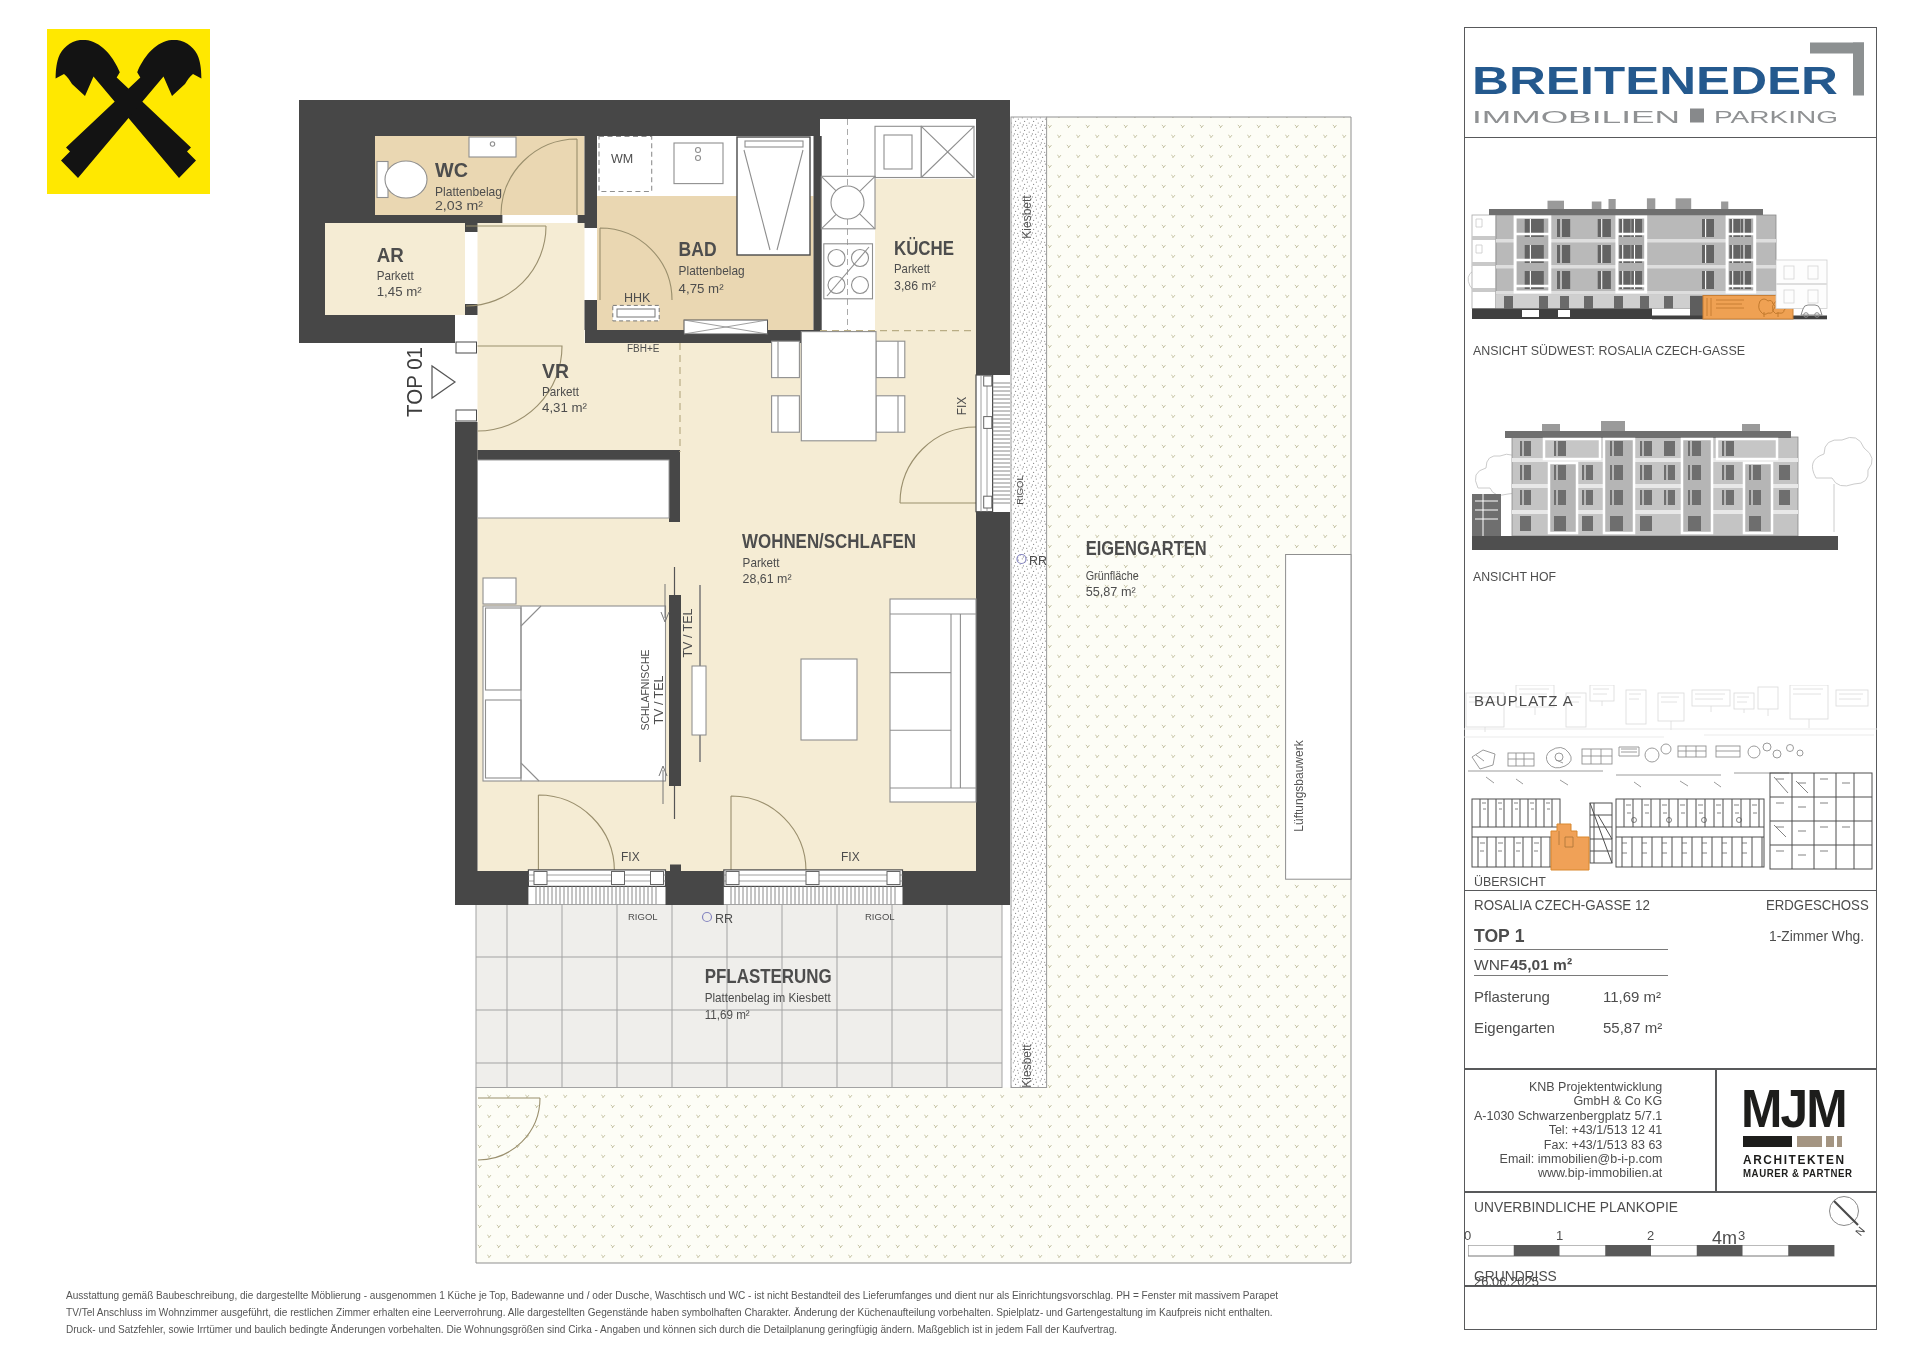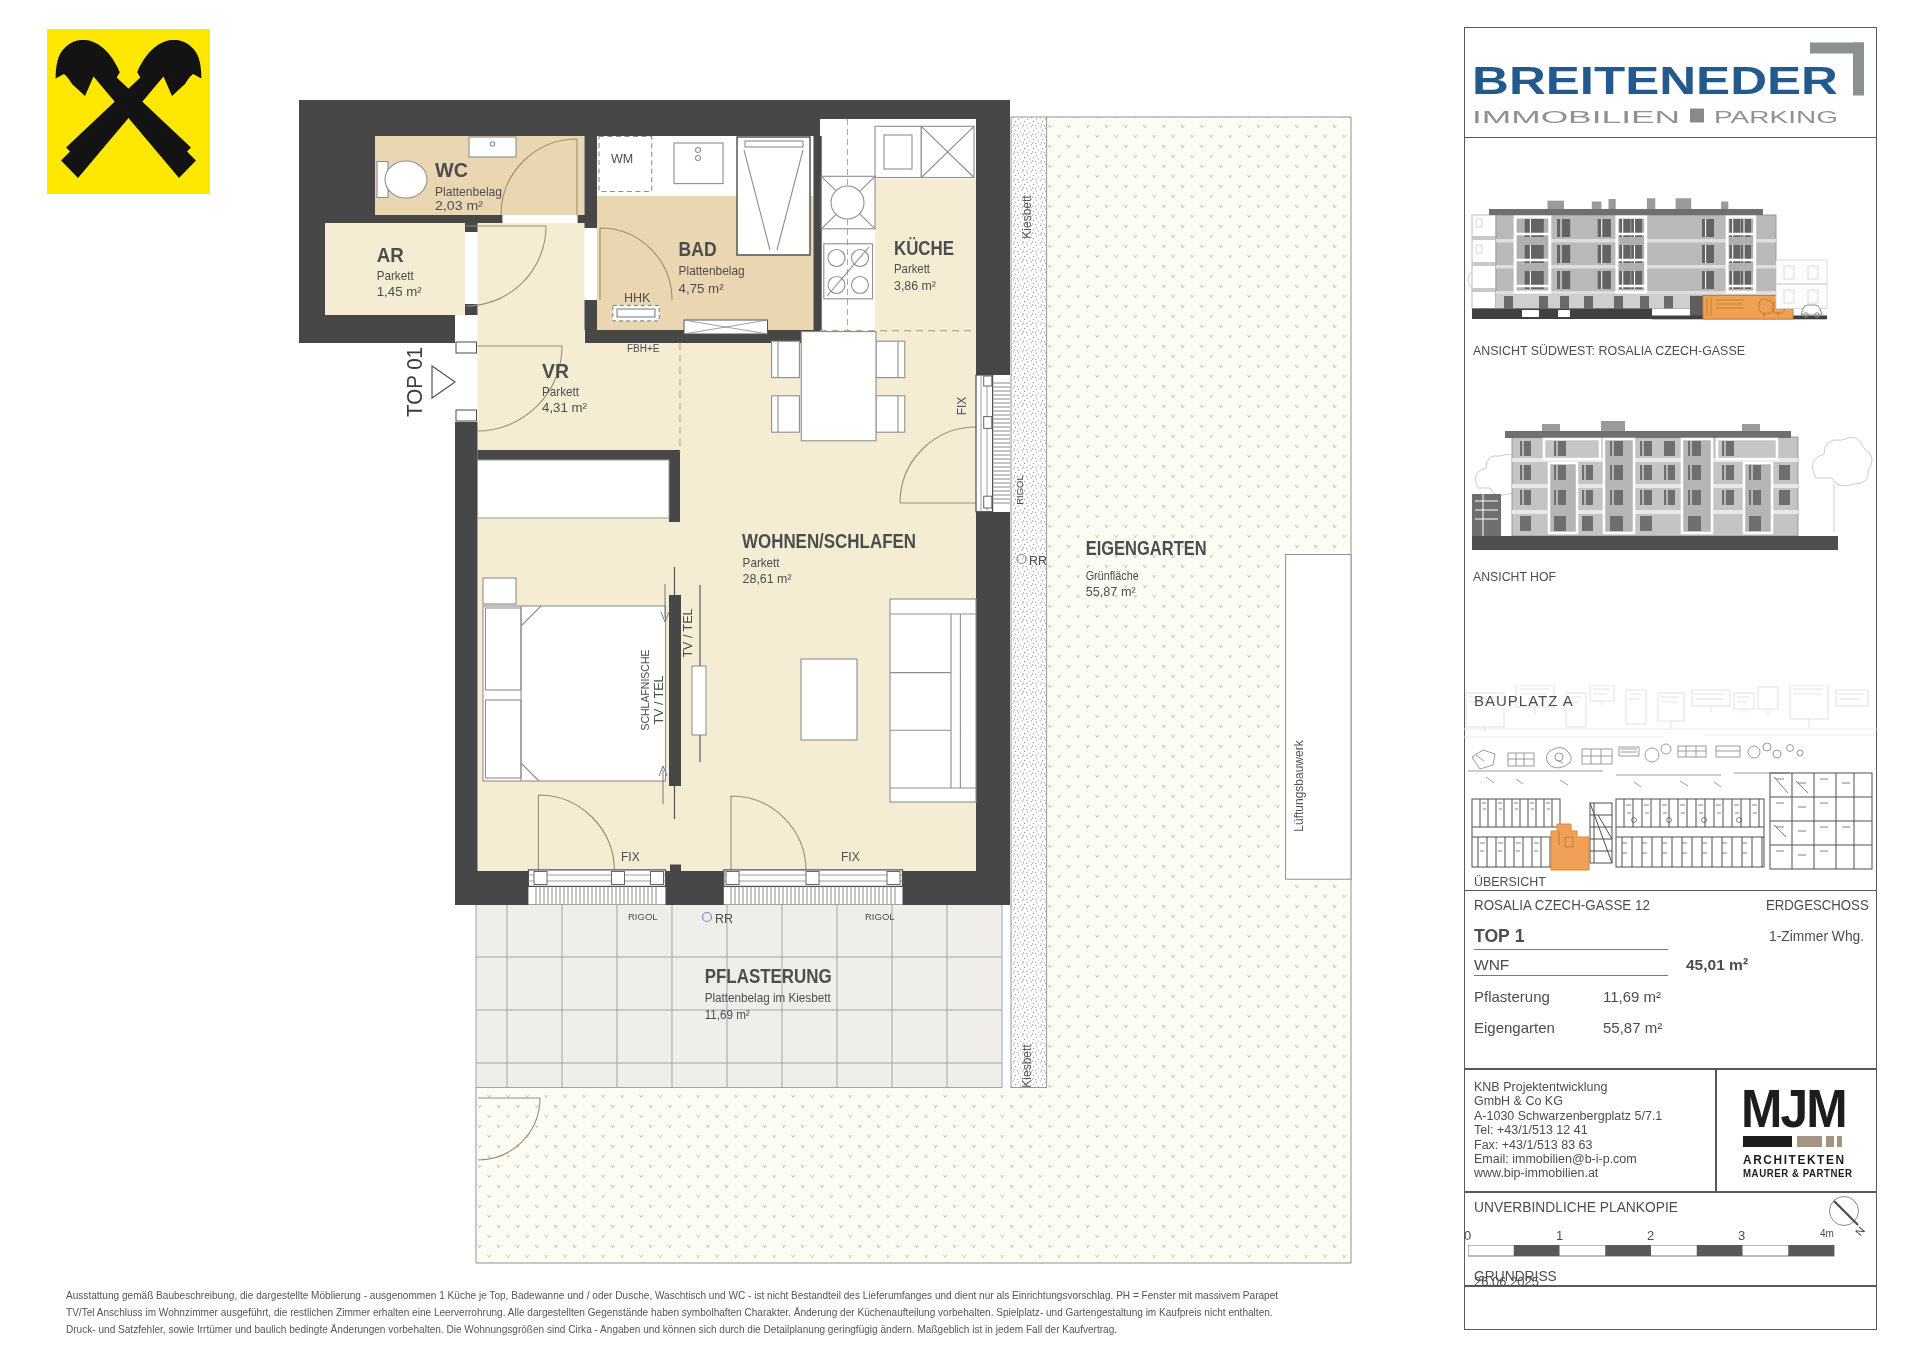--- a/index.html
+++ b/index.html
@@ -682,28 +682,28 @@
   <text x="10" y="21" font-size="15" fill="#4d4d4d" letter-spacing="1">BAUPLATZ  A</text>
   </svg>
 <div class="abs lbl cond" style="left:1474px;top:874px;font-size:13.5px;">ÜBERSICHT</div>
 
 <div class="abs lbl" style="left:1474px;top:896px;font-size:15px;transform:scaleX(0.89);transform-origin:0 0;white-space:nowrap;">ROSALIA CZECH-GASSE 12</div>
 <div class="abs lbl" style="left:1766px;top:896px;font-size:15px;transform:scaleX(0.88);transform-origin:0 0;white-space:nowrap;">ERDGESCHOSS</div>
 <div class="abs lbl" style="left:1474px;top:925px;font-size:18.5px;font-weight:bold;transform:scaleX(0.95);transform-origin:0 0;">TOP&nbsp;1</div>
 <div class="abs lbl cond" style="left:1769px;top:927px;font-size:15px;">1-Zimmer Whg.</div>
 <div class="abs" style="left:1474px;top:949px;width:194px;height:1.2px;background:#7a7a7a;"></div>
 <div class="abs lbl" style="left:1474px;top:956px;font-size:15.5px;font-weight:normal;">WNF</div>
-<div class="abs lbl" style="left:1686px;top:956px;font-size:15.5px;font-weight:bold;">45,01 m²</div>
+<div class="abs lbl" style="left:1510px;top:956px;font-size:15.5px;font-weight:bold;">45,01 m²</div>
 <div class="abs" style="left:1474px;top:975px;width:194px;height:1.2px;background:#7a7a7a;"></div>
 <div class="abs lbl" style="left:1474px;top:988px;font-size:15px;">Pflasterung</div>
 <div class="abs lbl" style="left:1603px;top:988px;font-size:15px;">11,69 m²</div>
 <div class="abs lbl" style="left:1474px;top:1019px;font-size:15px;">Eigengarten</div>
 <div class="abs lbl" style="left:1603px;top:1019px;font-size:15px;">55,87 m²</div>
 
-<div class="abs lbl" style="left:1474px;top:1080px;font-size:12.5px;line-height:14.4px;">
+<div class="abs lbl" style="left:1474px;top:1080px;font-size:12.5px;line-height:14.4px;text-align:right;">
 KNB Projektentwicklung<br>GmbH &amp; Co KG<br>A-1030 Schwarzenbergplatz 5/7.1<br>Tel: +43/1/513 12 41<br>Fax: +43/1/513 83 63<br>Email: immobilien@b-i-p.com<br>www.bip-immobilien.at
 </div>
 
 <div class="abs" style="left:1741px;top:1077px;width:110px;height:56px;color:#1d1d1b;font-size:54px;font-weight:bold;letter-spacing:-2px;transform:scaleX(0.92);transform-origin:0 0;">MJM</div>
 <div class="abs" style="left:1743px;top:1136px;width:49px;height:11px;background:#1d1d1b;"></div>
 <div class="abs" style="left:1797px;top:1136px;width:25px;height:11px;background:#a49582;"></div>
 <div class="abs" style="left:1826px;top:1136px;width:8px;height:11px;background:#a49582;"></div>
 <div class="abs" style="left:1837px;top:1136px;width:5px;height:11px;background:#a49582;"></div>
 <div class="abs" style="left:1743px;top:1152px;font-size:13.5px;font-weight:bold;color:#1d1d1b;letter-spacing:1.8px;transform:scaleX(0.88);transform-origin:0 0;white-space:nowrap;">ARCHITEKTEN</div>
 <div class="abs" style="left:1743px;top:1167px;font-size:10.5px;font-weight:bold;color:#1d1d1b;letter-spacing:0.6px;transform:scaleX(0.92);transform-origin:0 0;white-space:nowrap;">MAURER &amp; PARTNER</div>
@@ -713,21 +713,21 @@
 <svg class="abs" style="left:1820px;top:1190px;" width="60" height="52" viewBox="0 0 60 52">
   <circle cx="24" cy="21" r="14.5" fill="#fff" stroke="#8a8a8a" stroke-width="1"></circle>
   <path d="M14,11 L38,35" stroke="#4a4a4a" stroke-width="2.2"></path>
   <text x="36" y="47" font-size="11" fill="#4a4a4a" transform="rotate(-50 38 42)">N</text>
 </svg>
 
 <div class="abs lbl" style="left:1464px;top:1228px;font-size:13px;">0</div>
 <div class="abs lbl" style="left:1556px;top:1228px;font-size:13px;">1</div>
 <div class="abs lbl" style="left:1647px;top:1228px;font-size:13px;">2</div>
 <div class="abs lbl" style="left:1738px;top:1228px;font-size:13px;">3</div>
-<div class="abs lbl" style="left:1820px;top:1228px;font-size:10px;">4m</div>
+<div class="abs lbl" style="left:1712px;top:1228px;font-size:18px;">4m</div>
 <svg class="abs" style="left:1468px;top:1245px;" width="367" height="12" viewBox="0 0 367 12">
   <rect x="0" y="0" width="366" height="11" fill="#fff" stroke="#777" stroke-width="1"></rect>
   <rect x="45.75" y="0" width="45.75" height="11" fill="#595959"></rect>
   <rect x="137.25" y="0" width="45.75" height="11" fill="#595959"></rect>
   <rect x="228.75" y="0" width="45.75" height="11" fill="#595959"></rect>
   <rect x="320.25" y="0" width="45.75" height="11" fill="#595959"></rect>
 </svg>
 <div class="abs lbl cond" style="left:1474px;top:1267px;font-size:15px;">GRUNDRISS</div>
 <div class="abs lbl" style="left:1474px;top:1274px;font-size:13px;">26.06.2025</div>
 

